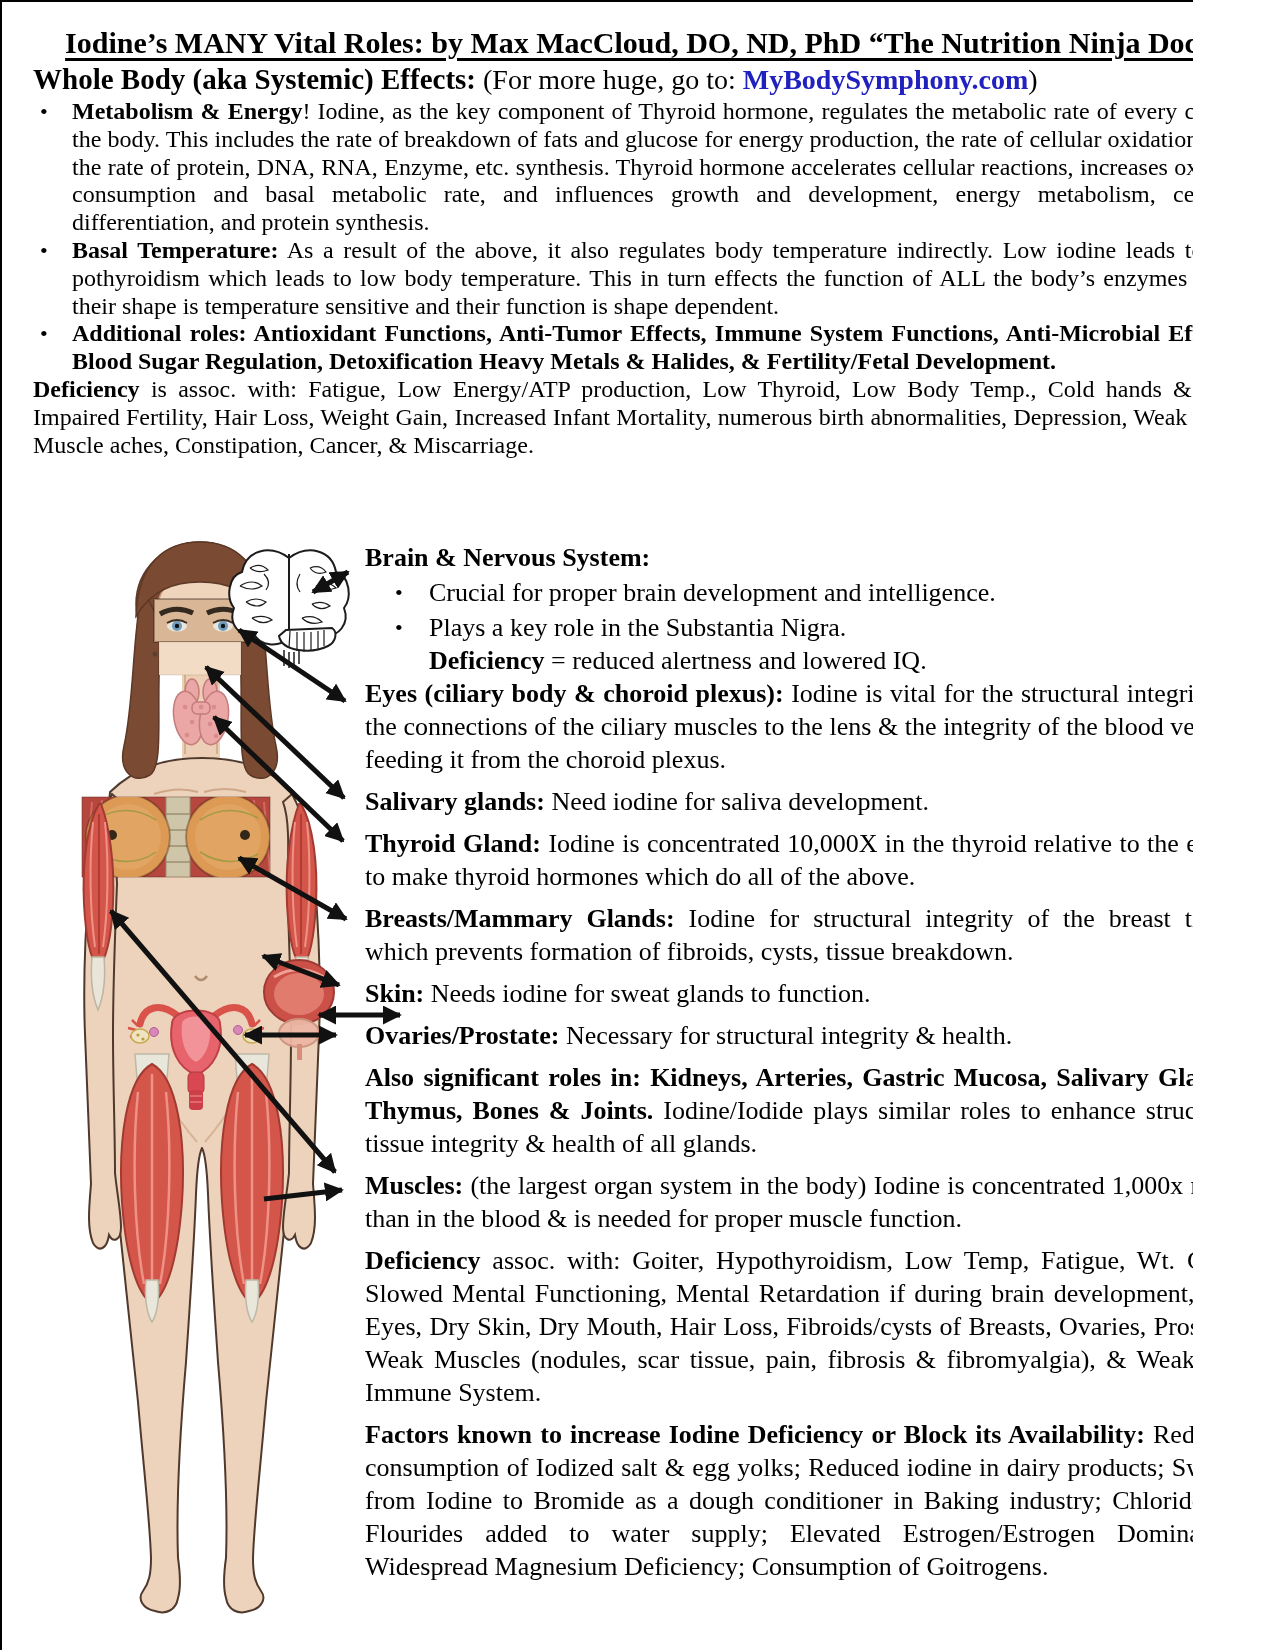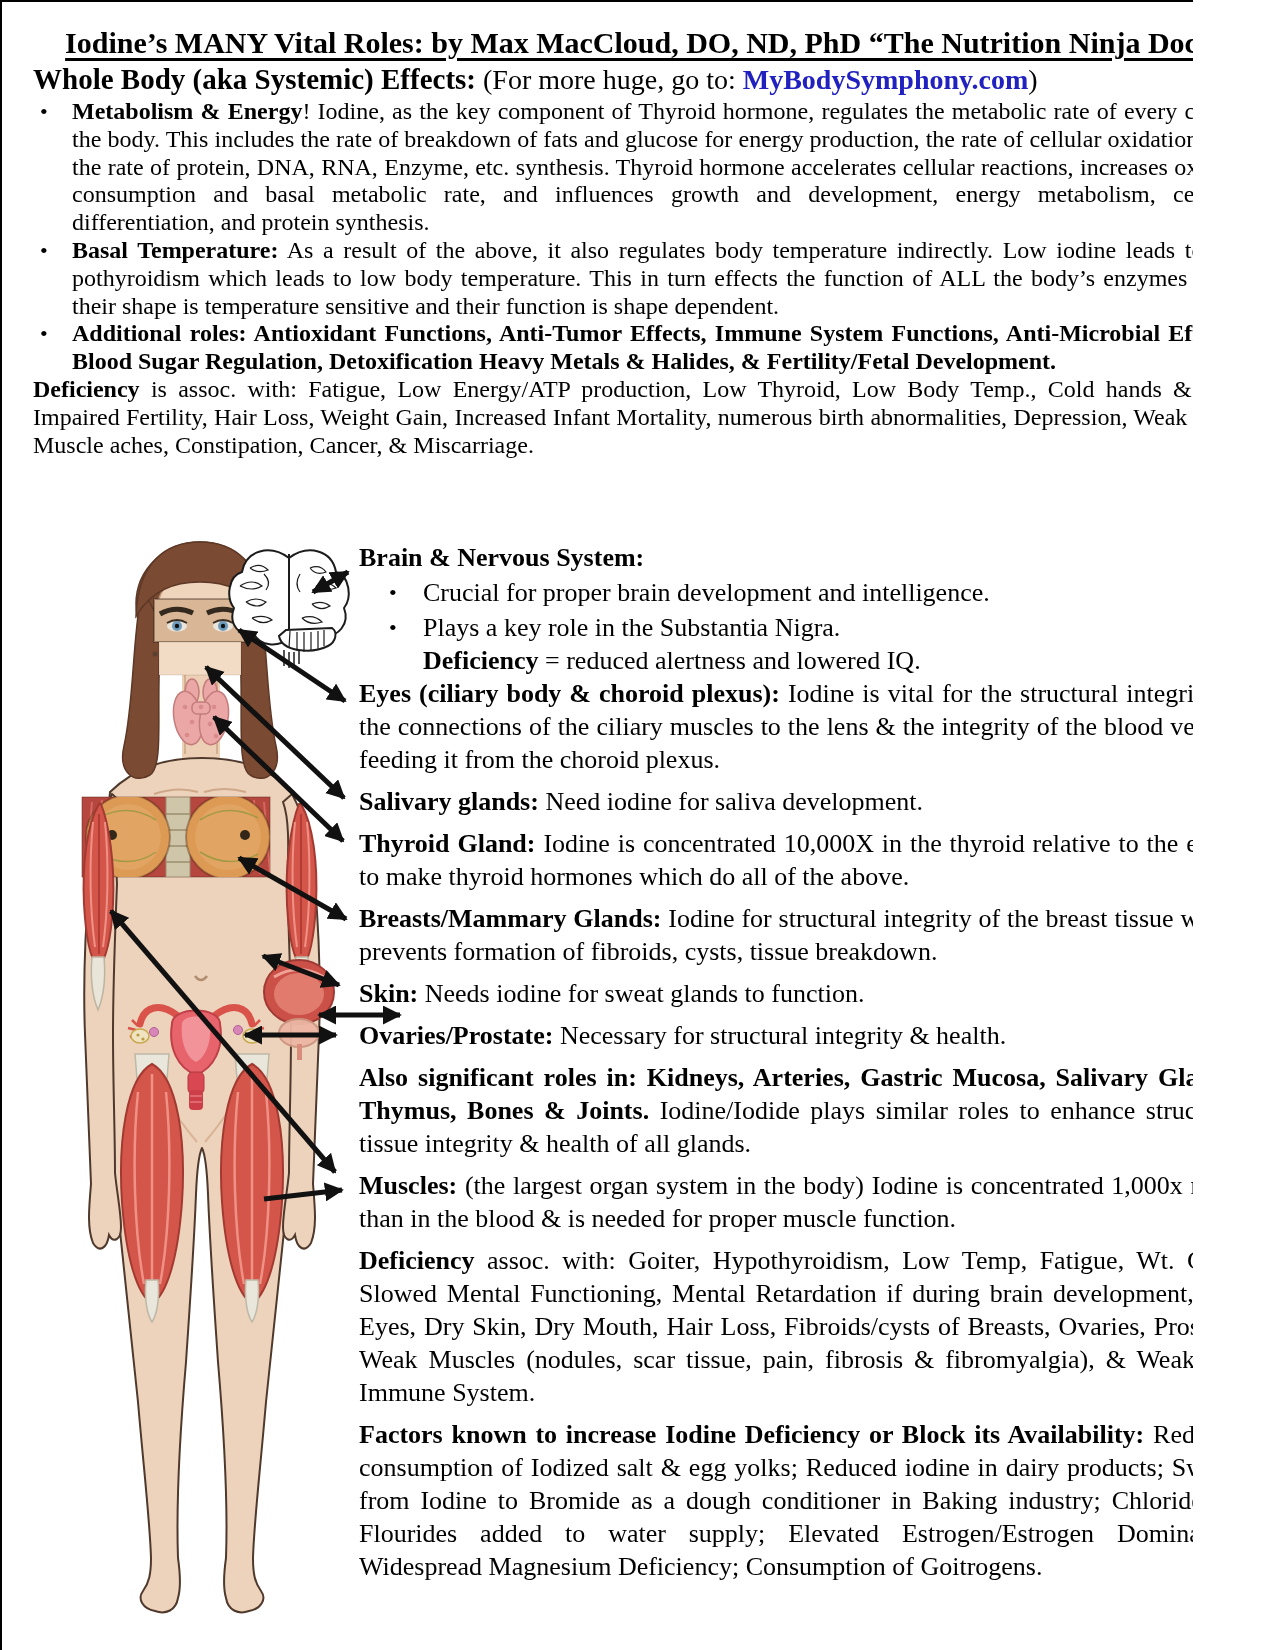--- a/index.html
+++ b/index.html
@@ -12,21 +12,21 @@
   .doc-title span{text-decoration:underline;text-decoration-thickness:3px;text-underline-offset:5px;}
   .intro{font-size:28px;margin-bottom:2px;}
   .intro b{font-size:29px;}
   .weblink{color:#2121c0;font-weight:bold;cursor:pointer;text-align:right;}
   .syslist{font-size:24px;line-height:27.8px;text-align:justify;hyphens:manual;}
   .li{position:relative;padding-left:39px;}
   .li::before{content:"\2022";position:absolute;left:7px;top:0;font-size:22px;}
   .defpar{font-size:24px;line-height:27.8px;text-align:justify;hyphens:manual;}
   .rightcol{position:absolute;left:345px;top:539px;width:897px;z-index:2;
             font-size:26px;line-height:33px;}
-  .sec{margin:0 0 9px 12px;text-align:justify;hyphens:manual;}
+  .sec{margin:0 0 9px 18px;text-align:justify;hyphens:manual;}
   .brainblock{margin-bottom:0;}
   .rc-bullet{position:relative;padding-left:64px;margin-top:2px;text-align:left;}
   .rc-bullet .bdot{position:absolute;left:30px;top:0;font-size:22px;}
   .rc-indent{padding-left:64px;text-align:left;}
   b{font-weight:bold;}
 </style>
 </head>
 <body>
 
 <div class="page">

